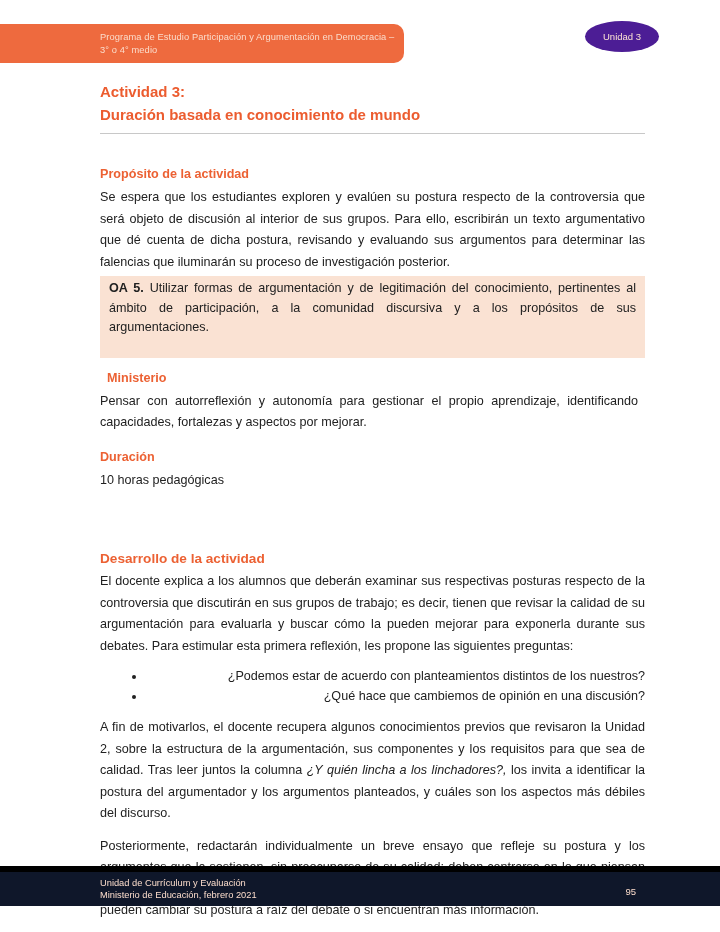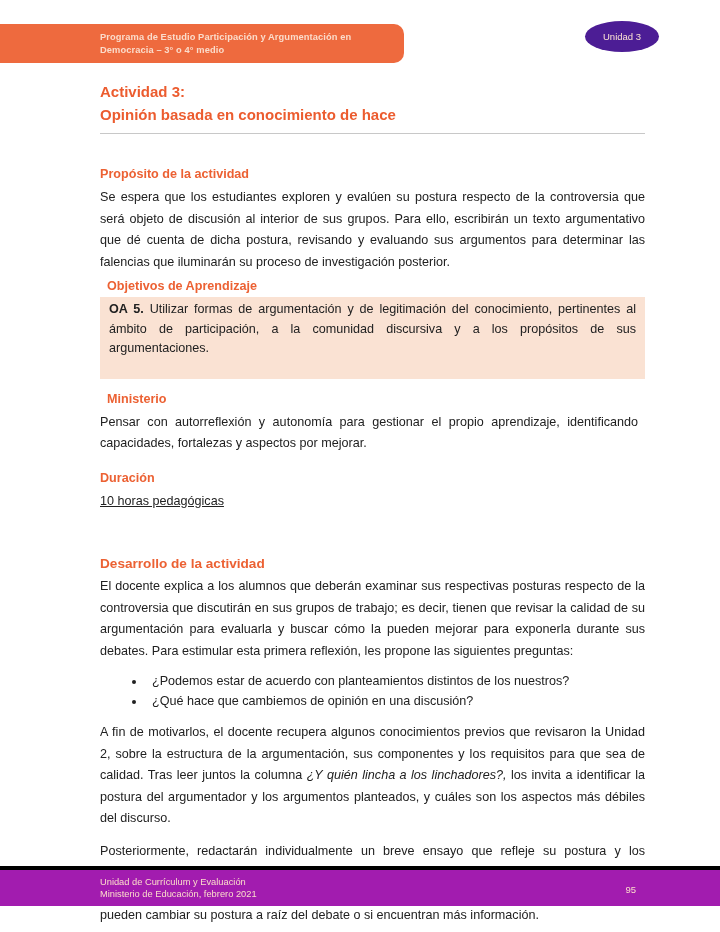--- a/index.html
+++ b/index.html
@@ -11,21 +11,21 @@
     color:#212121;
     overflow:hidden;
   }
   
   .header-band{
     position:absolute;top:24px;left:0;
     width:404px;height:39px;
     background:#EE6A3E;
     border-radius:0 10px 10px 0;
     display:flex;flex-direction:column;justify-content:center;
-    padding-left:100px;box-sizing:border-box;font-weight:bold;
+    padding-left:100px;box-sizing:border-box;
   }
   .header-band div{
     color:#FBDCCB;font-size:9.3px;line-height:12.5px;letter-spacing:.1px;
   }
   .unit-badge{
     position:absolute;top:21px;left:585px;
     width:74px;height:31px;
     background:#4c1d95;border-radius:50%;
     display:flex;align-items:center;justify-content:center;
     color:#FCE3D4;font-size:9.5px;
@@ -41,47 +41,47 @@
     border:none;border-top:1px solid #c8c8c8;margin:7px 0 0 0;height:0;
   }
   .sec-h{
     color:#EC6133;font-size:12.6px;font-weight:700;line-height:15px;
     margin:0;
   }
   .h-proposito{margin-top:33px;}
   .h-objetivos{margin-top:6px;margin-left:7px;}
   .h-actitudes{margin-top:13px;margin-left:7px;}
   .h-duracion{margin-top:16px;}
-  .h-desarrollo{margin-top:44px;font-size:13.6px;}
+  .h-desarrollo{margin-top:60px;font-size:13.6px;}
   p.body{
     font-size:12.6px;line-height:21.5px;margin:5px 0 0 0;
     text-align:justify;color:#212121;
   }
   .oa-box{
     margin-top:3px;
     background:#FAE2D3;
     padding:3px 9px 20px 9px;
     font-size:12.6px;line-height:19.5px;text-align:justify;
   }
   .oa-box b{font-weight:700;}
   .actitudes-text{margin-left:7px;margin-top:3px;width:538px;box-sizing:border-box;}
-  .duracion-text{margin-top:3px;text-align:left;text-decoration:underline;}
+  .duracion-text{margin-top:3px;text-align:left;}
   .p-after-h{margin-top:13px;}
   ul.qs{
-    margin:9px 0 0 0;padding:0 0 0 46px;
+    margin:9px 0 0 0;padding:0 0 0 46px;text-align:right;
   }
   ul.qs li{
     font-size:12.6px;line-height:20px;color:#212121;
     margin:0;padding-left:6px;
   }
   .ital{font-style:italic;}
   
   .footer{
     position:absolute;left:0;top:866px;width:720px;height:40px;
-    background:#a21caf;border-top:4px solid #000000;box-sizing:border-box;
+    background:#0f172a;border-top:6px solid #000000;box-sizing:border-box;
     display:flex;flex-direction:column;justify-content:center;
     padding-left:100px;
   }
   .footer div{color:#FBDCCB;font-size:9.3px;line-height:12.5px;}
   .footer .page-num{
     position:absolute;right:84px;top:0;height:40px;
     display:flex;align-items:center;color:#FBDCCB;font-size:9.5px;
   }
 </style>
 </head>
@@ -92,28 +92,27 @@
   <div class="header-band">
     <div>Programa de Estudio Participación y Argumentación en Democracia – 3° o 4° medio</div>
   </div>
 
   <div class="unit-badge">Unidad 3</div>
 
   <div class="content">
 
     <div class="doc-title">
       <div>Actividad 3:</div>
-      <div>Opinión basada en conocimiento de hace</div>
+      <div>Duración basada en conocimiento de mundo</div>
     </div>
     <hr class="title-rule">
 
     <h2 class="sec-h h-proposito">Propósito de la actividad</h2>
     <p class="body">Se espera que los estudiantes exploren y evalúen su postura respecto de la controversia que será objeto de discusión al interior de sus grupos. Para ello, escribirán un texto argumentativo que dé cuenta de dicha postura, revisando y evaluando sus argumentos para determinar las falencias que iluminarán su proceso de investigación posterior.</p>
 
-    <h2 class="sec-h h-objetivos">Objetivos de Aprendizaje</h2>
     <div class="oa-box"><b>OA 5.</b><span> Utilizar formas de argumentación y de legitimación del conocimiento, pertinentes al ámbito de participación, a la comunidad discursiva y a los propósitos de sus argumentaciones.</span></div>
 
     <h2 class="sec-h h-actitudes">Ministerio</h2>
     <p class="body actitudes-text">Pensar con autorreflexión y autonomía para gestionar el propio aprendizaje, identificando capacidades, fortalezas y aspectos por mejorar.</p>
 
     <h2 class="sec-h h-duracion">Duración</h2>
     <p class="body duracion-text">10 horas pedagógicas</p>
 
     <h2 class="sec-h h-desarrollo">Desarrollo de la actividad</h2>
     <p class="body p-after-h">El docente explica a los alumnos que deberán examinar sus respectivas posturas respecto de la controversia que discutirán en sus grupos de trabajo; es decir, tienen que revisar la calidad de su argumentación para evaluarla y buscar cómo la pueden mejorar para exponerla durante sus debates. Para estimular esta primera reflexión, les propone las siguientes preguntas:</p>

